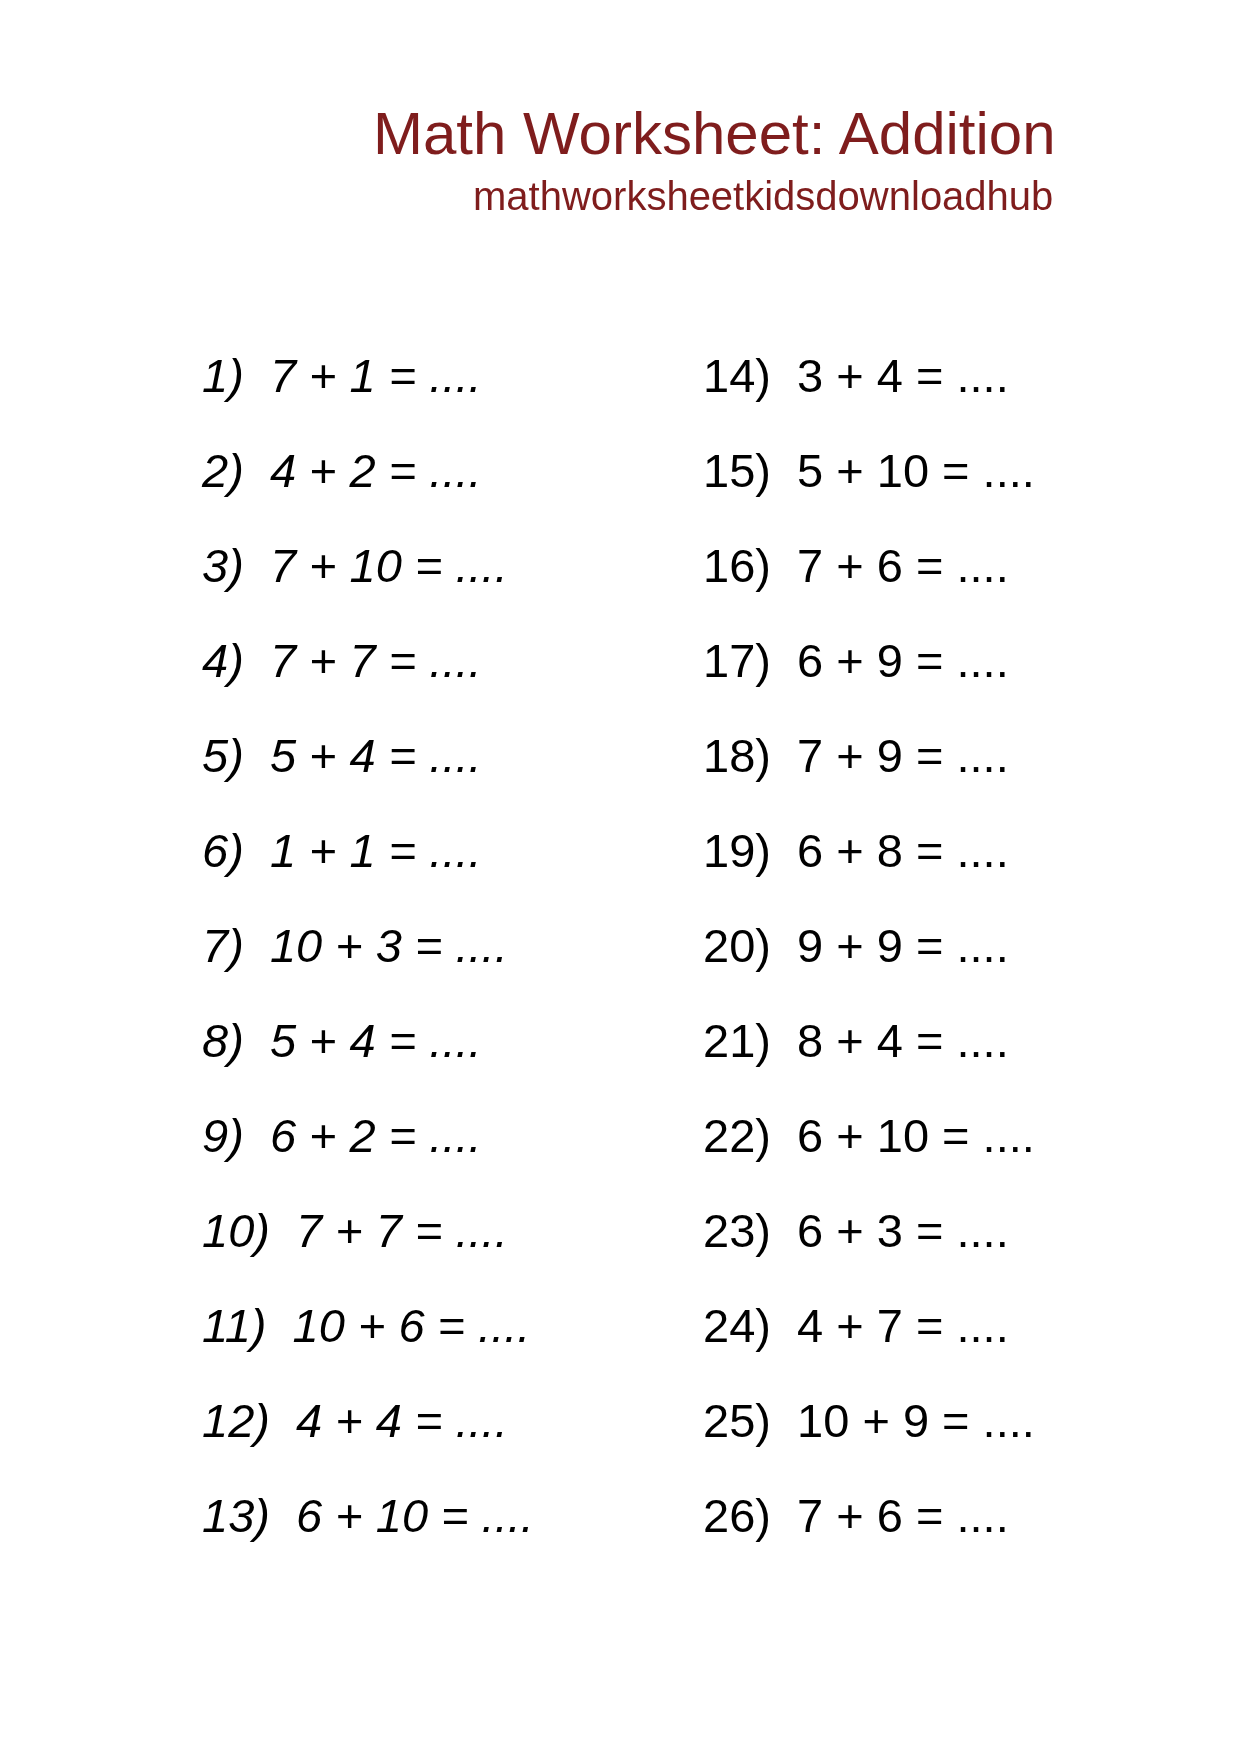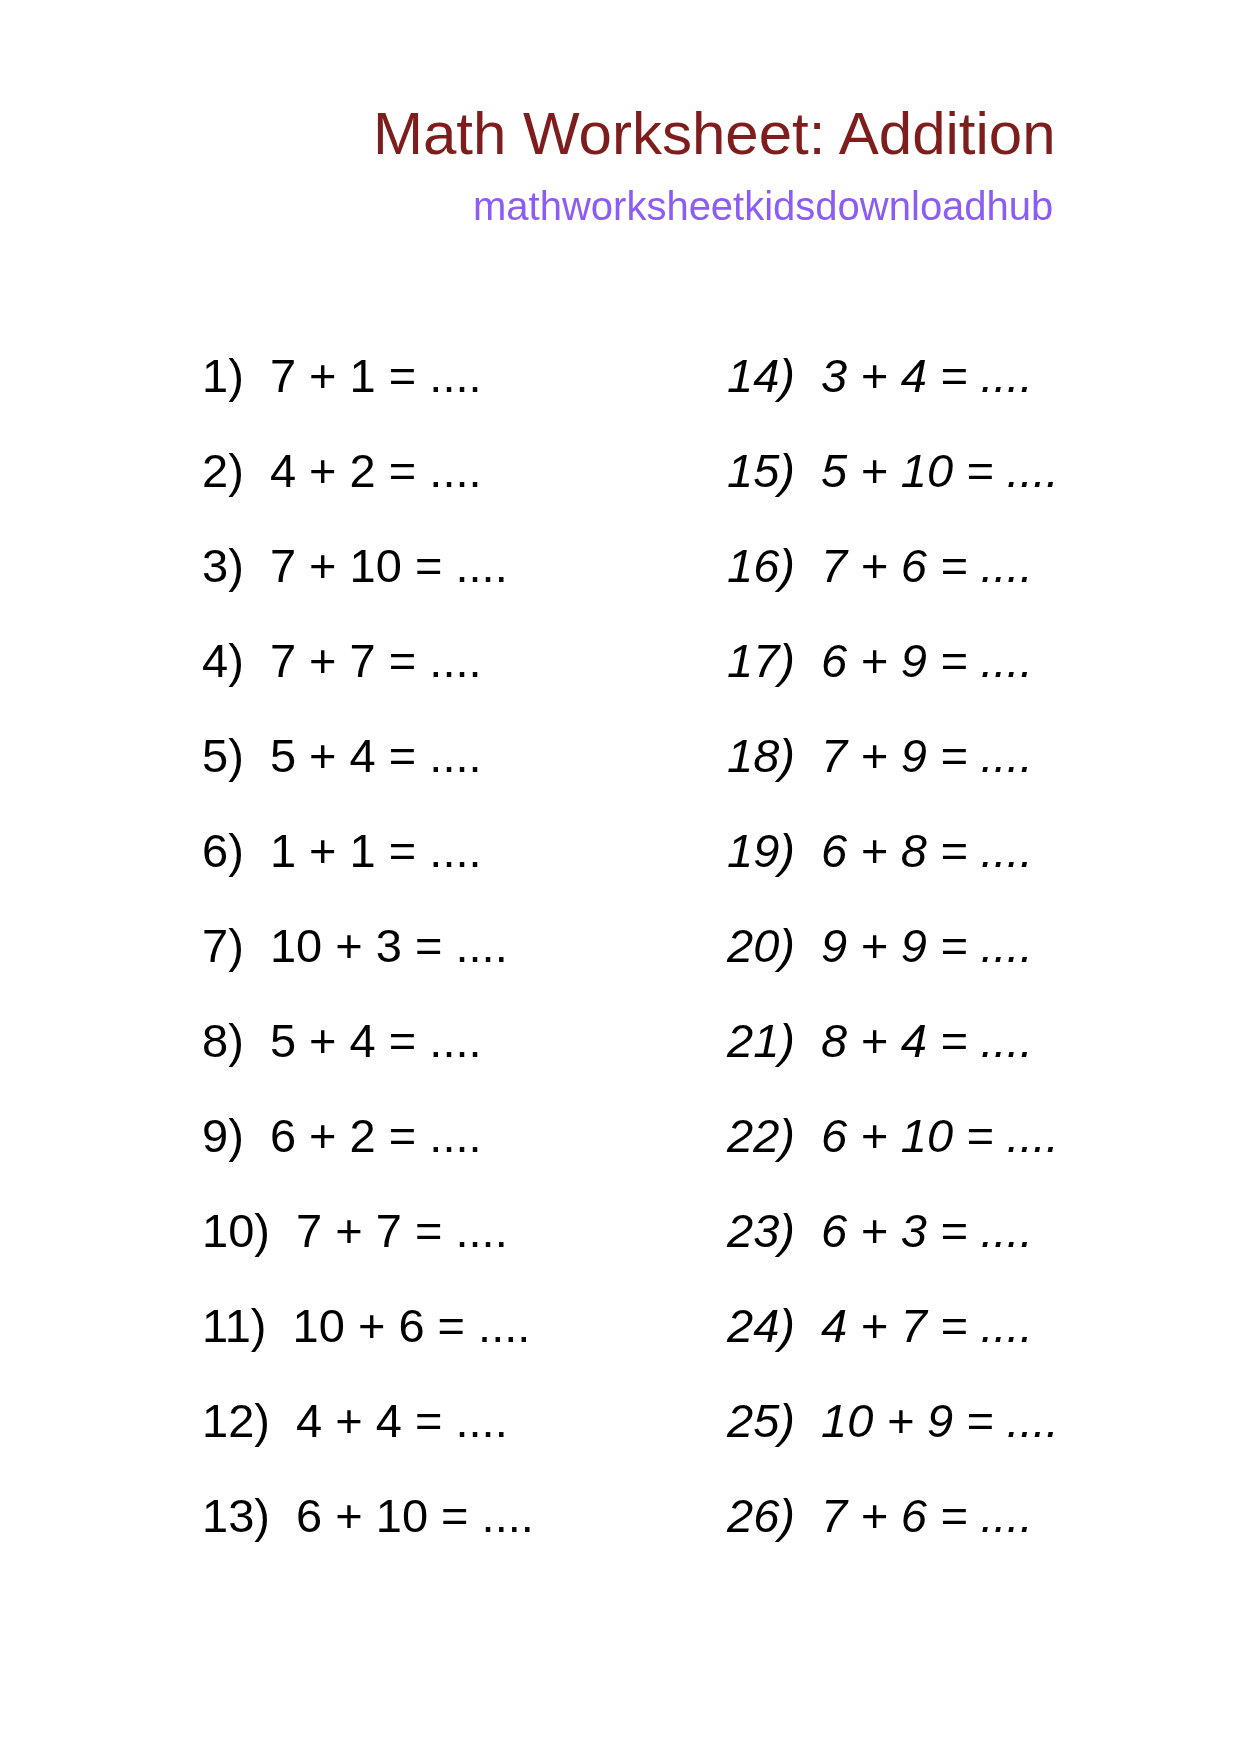--- a/index.html
+++ b/index.html
@@ -1,24 +1,24 @@
 <!DOCTYPE html>
 <html><head>
   <meta charset="utf-8">
   <style>
     html, body { margin: 0; padding: 0; background: #ffffff; }
     body { width: 1240px; height: 1754px; position: relative; overflow: hidden;
            font-family: "Liberation Sans", sans-serif; color: #000000; }
     .title { position: absolute; left: 373px; top: 104px; font-size: 60px; line-height: 60px;
              white-space: pre; color: #7f1d1d; }
-    .subtitle { position: absolute; left: 473px; top: 186px; font-size: 40px; line-height: 40px;
-                white-space: pre; color: #8b5cf6; }
+    .subtitle { position: absolute; left: 473px; top: 176px; font-size: 40px; line-height: 40px;
+                white-space: pre; color: #7f1d1d; }
     .col { position: absolute; top: 352px; }
-    .col.left { left: 202px; }
-    .col.right { left: 727px; font-style: italic; }
+    .col.left { left: 202px; font-style: italic; }
+    .col.right { left: 703px; }
     .problem { height: 95px; font-size: 47px; line-height: 47px; white-space: pre; color: #000000; }
   </style>
 </head>
 <body>
 
 <div class="title">Math Worksheet: Addition</div>
 <div class="subtitle">mathworksheetkidsdownloadhub</div>
 
 <div class="col left">
   <div class="problem"><span>1)</span>  <span>7 + 1 = ....</span></div>

